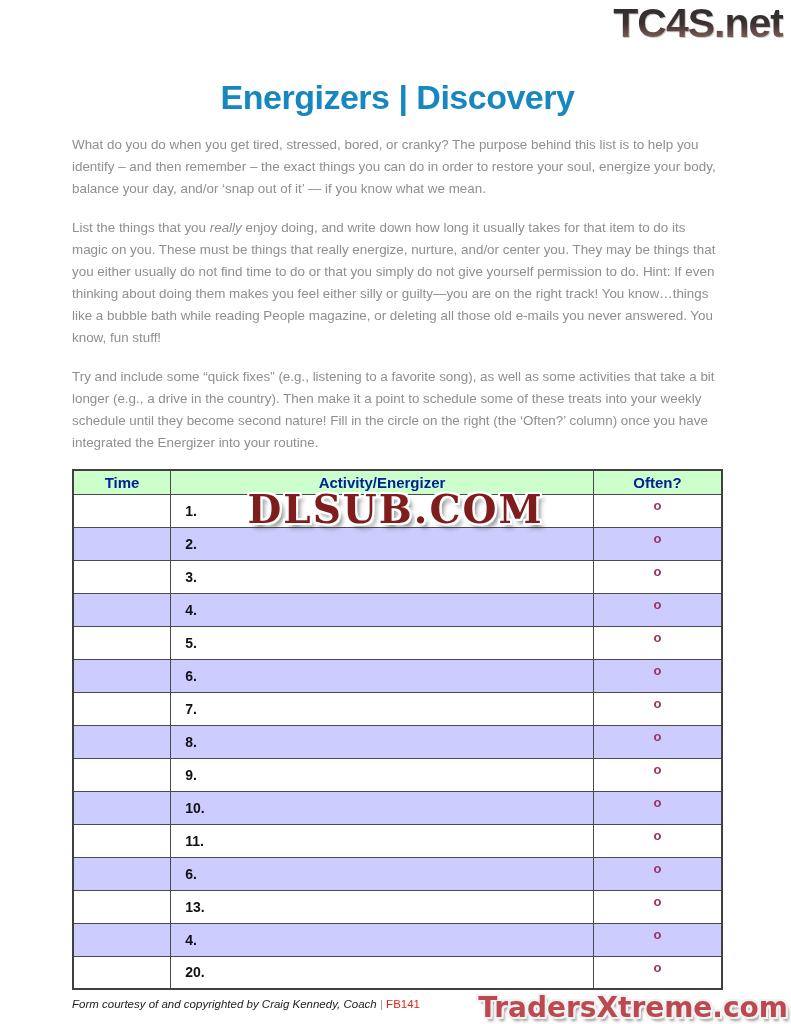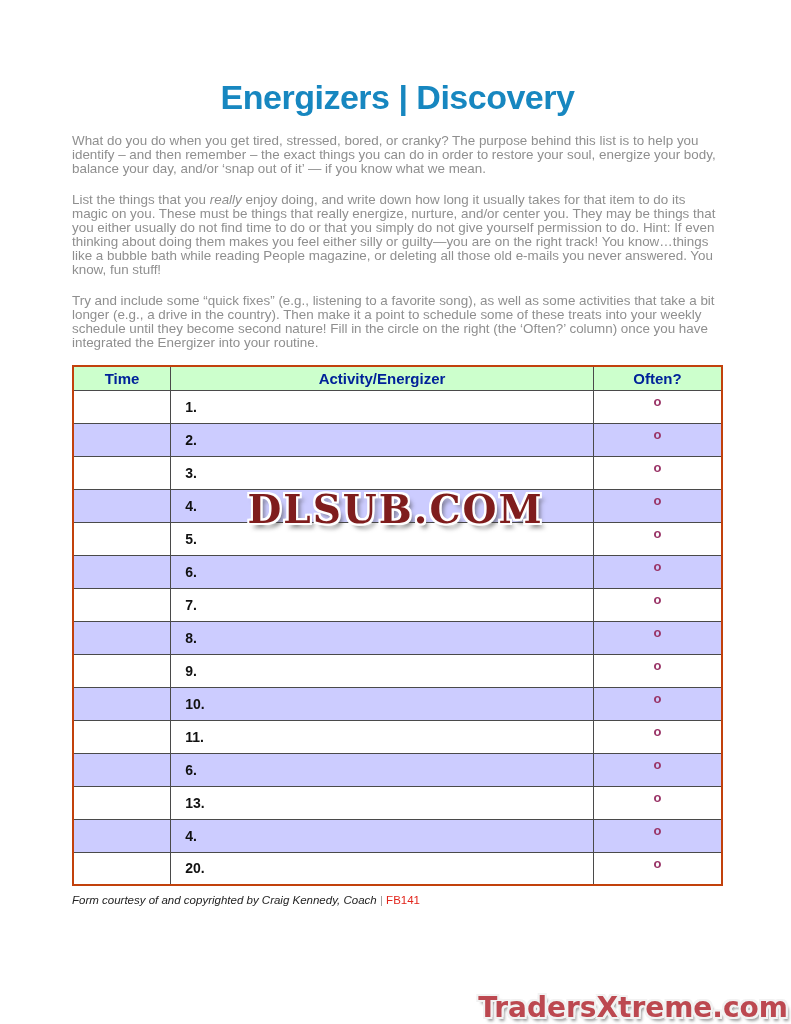--- a/index.html
+++ b/index.html
@@ -46,30 +46,30 @@
   
   .content { padding:78px 68px 0 72px; }
   .doc-title {
     text-align:center;
     font-size:34px; font-weight:800; letter-spacing:-0.5px;
     color:#1787c0;
   }
   .para {
     margin-top:17px;
     color:#8f8f8f;
-    font-size:13.4px; line-height:14px;
+    font-size:13.4px; line-height:22px;
     text-align:left;
   }
   .para .it { font-style:italic; }
 
   
   table.energizer {
     width:651px; margin-top:15px;
     border-collapse:collapse;
-    border:2px solid #c2410c;
+    border:2px solid #404040;
   }
   table.energizer th, table.energizer td { border:1px solid #4a4a4a; }
   table.energizer th {
     background:#ccffcc; color:#002299;
     font-size:15px; font-weight:bold;
     height:24px; text-align:center;
   }
   col.c-time { width:98px; }
   col.c-activity { width:424px; }
   col.c-often { width:129px; }
@@ -112,20 +112,21 @@
     flex:1; text-align:center; padding-left:40px;
     font-size:11.5px; color:#9a9a9a;
   }
   .copyright a { color:#2222cc; text-decoration:underline; }
 </style>
 </head>
 <body>
 
 <div class="page">
 
+  <div class="wm-tc4s">TC4S.net</div>
 
   <div class="content">
     <h1 class="doc-title">Energizers | Discovery</h1>
 
     <p class="para">What do you do when you get tired, stressed, bored, or cranky?  The purpose behind this list is to help you identify – and then remember – the exact things you can do in order to restore your soul, energize your body, balance your day, and/or ‘snap out of it’ — if you know what we mean.</p>
 
     <p class="para"><span>List the things that you </span><span class="it">really</span><span> enjoy doing, and write down how long it usually takes for that item to do its magic on you.  These must be things that really energize, nurture, and/or center you.  They may be things that you either usually do not find time to do or that you simply do not give yourself permission to do.  Hint: If even thinking about doing them makes you feel either silly or guilty—you are on the right track!  You know…things like a bubble bath while reading People magazine, or deleting all those old e-mails you never answered.  You know, fun stuff!</span></p>
 
     <p class="para">Try and include some “quick fixes” (e.g., listening to a favorite song), as well as some activities that take a bit longer (e.g., a drive in the country).  Then make it a point to schedule some of these treats into your weekly schedule until they become second nature!   Fill in the circle on the right (the ‘Often?’ column) once you have integrated the Energizer into your routine.</p>
 

